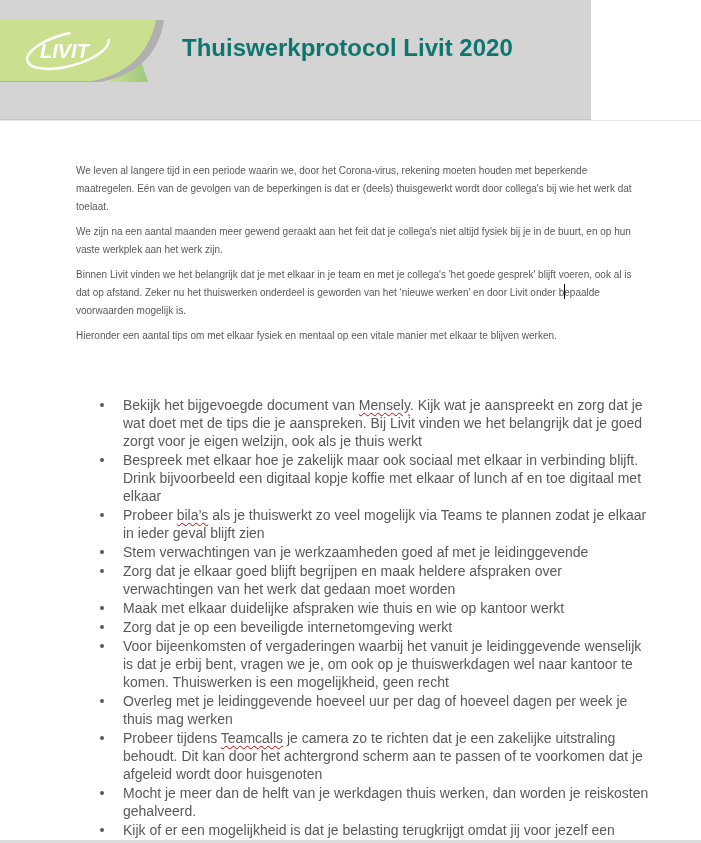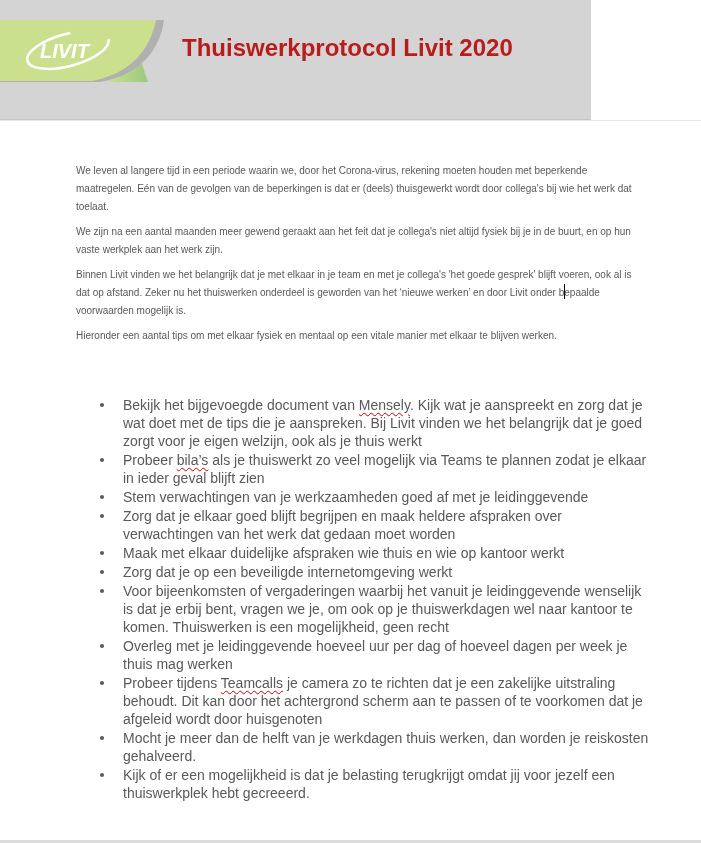--- a/index.html
+++ b/index.html
@@ -38,21 +38,21 @@
       top: 20px;
       width: 166px;
       height: 62px;
     }
     .title {
       position: absolute;
       left: 182px;
       top: 34px;
       font-size: 24px;
       font-weight: bold;
-      color: #b91c1c;
+      color: #0f766e;
       letter-spacing: 0px;
       white-space: nowrap;
     }
     .content {
       position: absolute;
       left: 76px;
       top: 162px;
       width: 570px;
       font-size: 10px;
       line-height: 18px;
@@ -130,20 +130,21 @@
 
 <div class="content">
   <p>We leven al langere tijd in een periode waarin we, door het Corona-virus, rekening moeten houden met beperkende maatregelen. Eén van de gevolgen van de beperkingen is dat er (deels) thuisgewerkt wordt door collega's bij wie het werk dat toelaat.</p>
   <p>We zijn na een aantal maanden meer gewend geraakt aan het feit dat je collega's niet altijd fysiek bij je in de buurt, en op hun vaste werkplek aan het werk zijn.</p>
   <p><span>Binnen Livit vinden we het belangrijk dat je met elkaar in je team en met je collega's 'het goede gesprek' blijft voeren, ook al is dat op afstand. Zeker nu het thuiswerken onderdeel is geworden van het ‘nieuwe werken’ en door Livit onder b</span><span class="caret"></span><span>epaalde voorwaarden mogelijk is.</span></p>
   <p>Hieronder een aantal tips om met elkaar fysiek en mentaal op een vitale manier met elkaar te blijven werken.</p>
 </div>
 
 <ul class="bullets">
   <li><span class="dot"></span><span>Bekijk het bijgevoegde document van </span><span class="squiggle">Mensely</span><span>. Kijk wat je aanspreekt en zorg dat je wat doet met de tips die je aanspreken. Bij Livit vinden we het belangrijk dat je goed zorgt voor je eigen welzijn, ook als je thuis werkt</span></li>
+  <li><span class="dot"></span><span>Bespreek met elkaar hoe je zakelijk maar ook sociaal met elkaar in verbinding blijft. Drink bijvoorbeeld een digitaal kopje koffie met elkaar of lunch af en toe digitaal met elkaar</span></li>
   <li><span class="dot"></span><span>Probeer </span><span class="squiggle">bila’s</span><span> als je thuiswerkt zo veel mogelijk via Teams te plannen zodat je elkaar in ieder geval blijft zien</span></li>
   <li><span class="dot"></span><span>Stem verwachtingen van je werkzaamheden goed af met je leidinggevende</span></li>
   <li><span class="dot"></span><span>Zorg dat je elkaar goed blijft begrijpen en maak heldere afspraken over verwachtingen van het werk dat gedaan moet worden</span></li>
   <li><span class="dot"></span><span>Maak met elkaar duidelijke afspraken wie thuis en wie op kantoor werkt</span></li>
   <li><span class="dot"></span><span>Zorg dat je op een beveiligde internetomgeving werkt</span></li>
   <li><span class="dot"></span><span>Voor bijeenkomsten of vergaderingen waarbij het vanuit je leidinggevende wenselijk is dat je erbij bent, vragen we je, om ook op je thuiswerkdagen wel naar kantoor te komen. Thuiswerken is een mogelijkheid, geen recht</span></li>
   <li><span class="dot"></span><span>Overleg met je leidinggevende hoeveel uur per dag of hoeveel dagen per week je thuis mag werken</span></li>
   <li><span class="dot"></span><span>Probeer tijdens </span><span class="squiggle">Teamcalls</span><span> je camera zo te richten dat je een zakelijke uitstraling behoudt. Dit kan door het achtergrond scherm aan te passen of te voorkomen dat je afgeleid wordt door huisgenoten</span></li>
   <li><span class="dot"></span><span>Mocht je meer dan de helft van je werkdagen thuis werken, dan worden je reiskosten gehalveerd.</span></li>
   <li><span class="dot"></span><span>Kijk of er een mogelijkheid is dat je belasting terugkrijgt omdat jij voor jezelf een thuiswerkplek hebt gecreeerd.</span></li>

